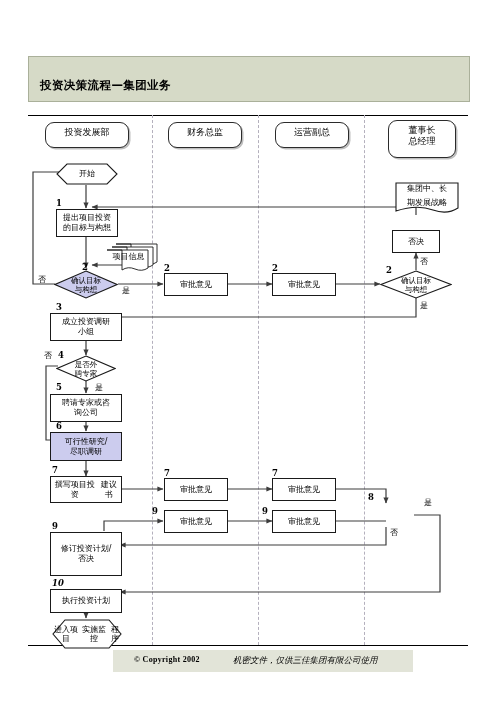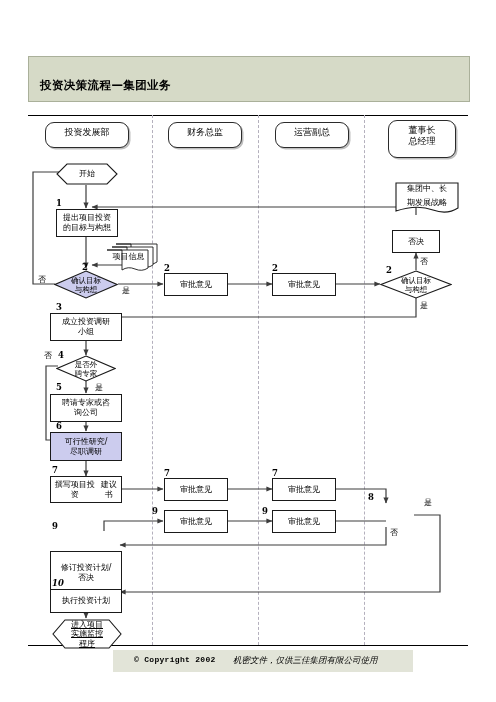--- a/index.html
+++ b/index.html
@@ -67,21 +67,21 @@
 
   
   #wires{position:absolute;left:0;top:0;width:496px;height:702px;pointer-events:none;}
 
   
   .footer-band{
     position:absolute;left:113px;top:650px;width:300px;height:22px;background:#e2e4d8;
   }
   .foot-copy{
     position:absolute;left:134px;top:655px;font-size:8px;font-weight:bold;
-    font-family:Liberation Mono, monospace;letter-spacing:.3px;
+    font-family:Liberation Serif, serif;letter-spacing:.3px;
   }
   .foot-conf{
     position:absolute;left:233px;top:655px;font-size:8.5px;font-style:italic;
     font-family:"DejaVu Serif","Liberation Serif",serif;
   }
 </style>
 </head>
 <body>
 
 <div id="page">
@@ -230,31 +230,31 @@
     <span>尽职调研</span>
   </div>
 
   <div class="num" style="left:52px;top:465px;">7</div>
   <div class="node rect" style="left:50px;top:476px;width:72px;height:27px;">
     <span>撰写项目投资</span>
     <span>建议书</span>
   </div>
 
   <div class="num" style="left:52px;top:521px;">9</div>
-  <div class="node rect" style="left:50px;top:532px;width:72px;height:44px;flex-direction:column;margin-top:19px;">
+  <div class="node rect" style="left:50px;top:532px;width:72px;height:44px;flex-direction:column;">
     <span>修订投资计划/</span>
     <span>否决</span>
   </div>
 
   <div class="num" style="left:52px;top:578px;font-style:italic;">10</div>
   <div class="node rect" style="left:50px;top:589px;width:72px;height:24px;">
     <span>执行投资计划</span>
   </div>
 
-  <div class="node hex" style="left:52px;top:619px;width:70px;height:30px;flex-direction:column;text-decoration:underline;">
+  <div class="node hex" style="left:52px;top:619px;width:70px;height:30px;flex-direction:row;">
     <svg width="70" height="30" viewBox="0 0 70 30">
       <polygon points="13,1 57,1 69,15 57,29 13,29 1,15" fill="#fff" stroke="#1a1a1a" stroke-width="1.1"></polygon>
     </svg>
     <span>进入项目</span>
     <span>实施监控</span>
     <span>程序</span>
   </div>
 
   <div class="num" style="left:164px;top:263px;">2</div>
   <div class="node rect" style="left:164px;top:273px;width:64px;height:23px;">

